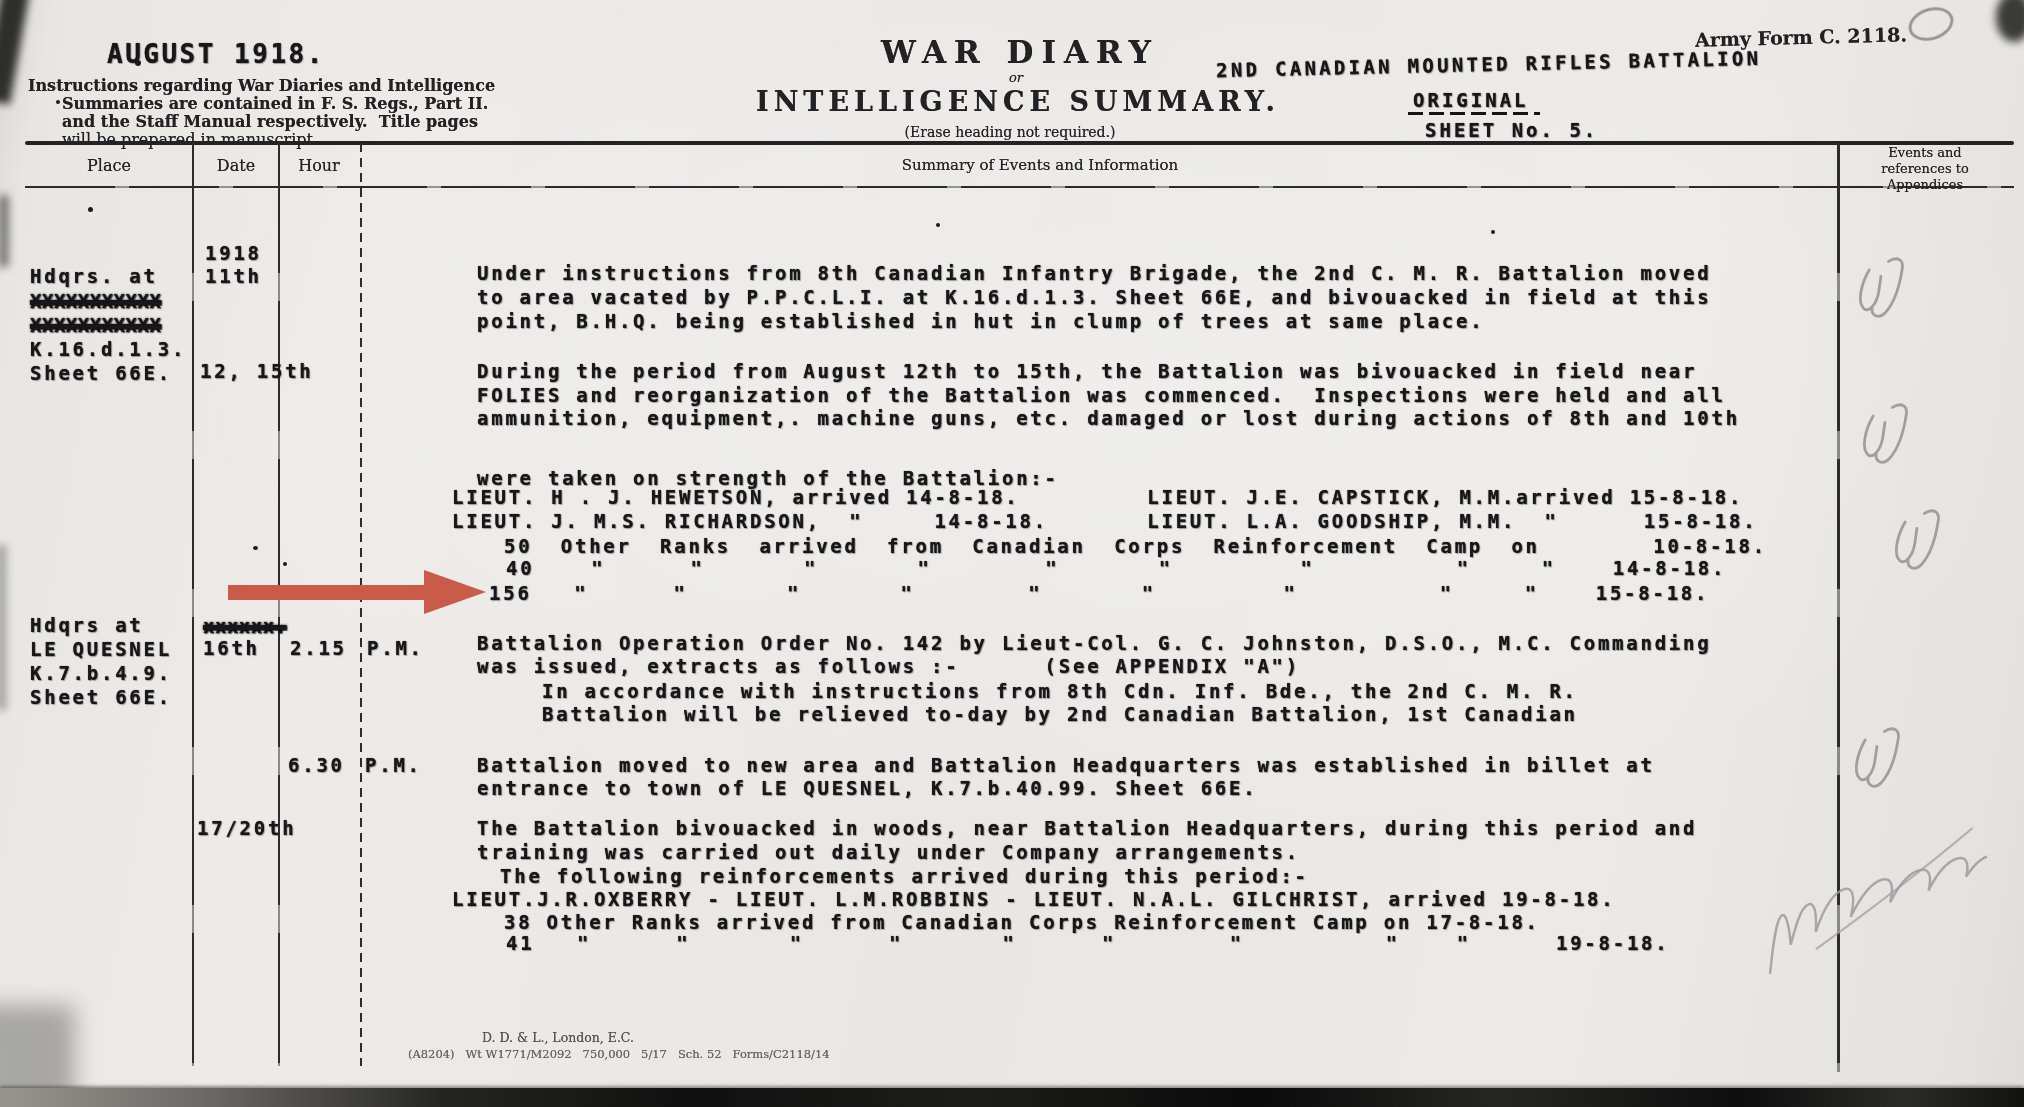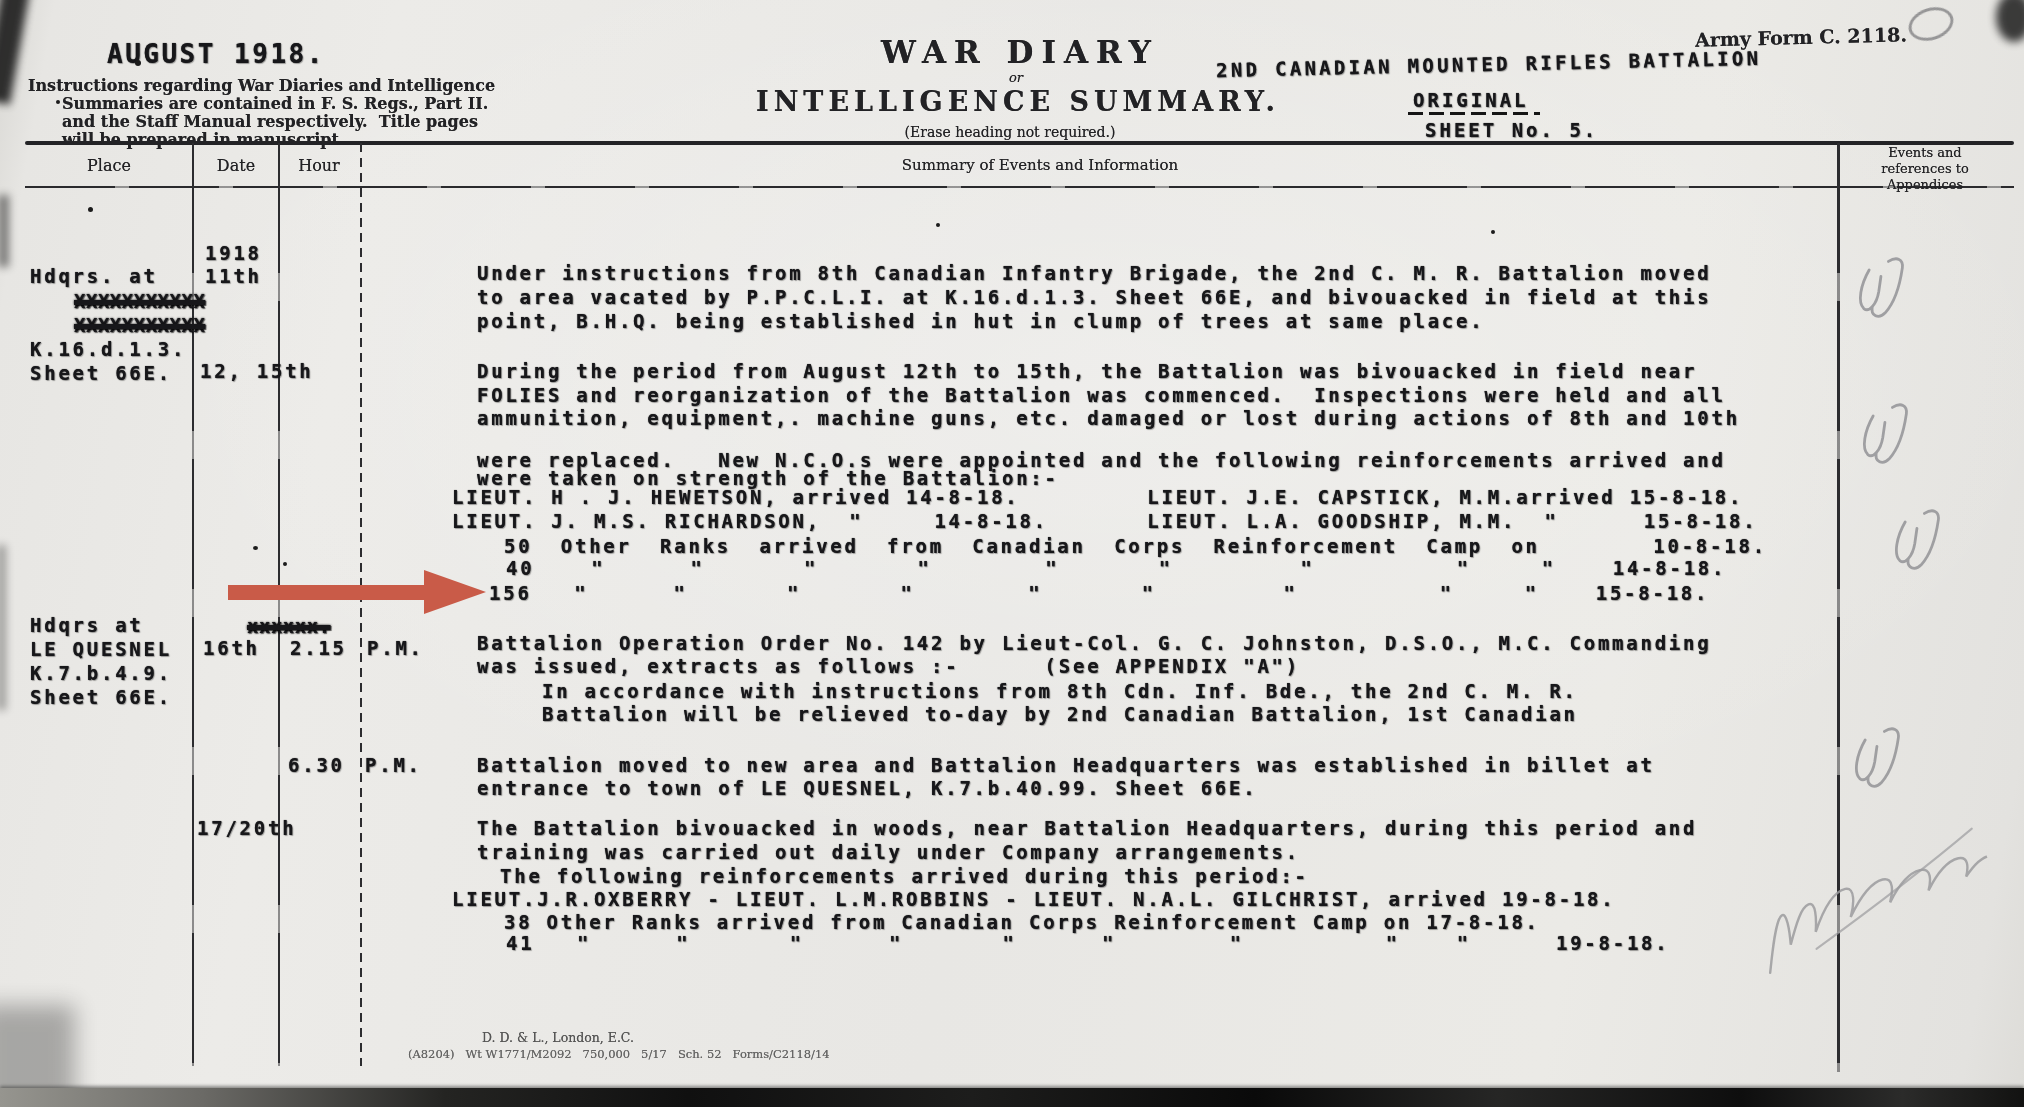--- a/index.html
+++ b/index.html
@@ -7,21 +7,21 @@
   #page{position:relative;width:2024px;height:1107px;overflow:hidden;
         background:
           radial-gradient(ellipse 1400px 700px at 55% 35%, rgba(255,255,255,.28), rgba(255,255,255,0) 70%),
           linear-gradient(100deg,#d8d7d3 0%,#e7e6e3 2.5%,#ecebe8 18%,#e8e7e4 50%,#ebeae6 78%,#e3e2df 97%,#dddcd8 100%);
         font-family:"DejaVu Sans Mono",monospace;}
   .typed{position:absolute;font-family:"DejaVu Sans Mono",monospace;font-weight:bold;
          font-size:19px;line-height:1.1;letter-spacing:2.75px;color:#17171a;white-space:pre;
          text-shadow:0 0 1px rgba(15,15,15,.85),1px 1px 1px rgba(40,40,40,.35);}
   .typed.big{font-size:26px;letter-spacing:2.5px;}
   .struck{text-decoration:line-through;text-decoration-thickness:5px;letter-spacing:.5px;
-          text-shadow:0 0 2px rgba(5,5,5,.9),1px 1px 1px rgba(0,0,0,.5);margin-left:44px;}
+          text-shadow:0 0 2px rgba(5,5,5,.9),1px 1px 1px rgba(0,0,0,.5);}
   .printed{position:absolute;font-family:"DejaVu Serif","Liberation Serif",serif;color:#222225;
            text-shadow:0 0 .6px rgba(30,30,30,.7);white-space:pre;}
   .ctr{transform:translateX(-50%);text-align:center;}
   .rule{position:absolute;background:#232326;}
   .vline{position:absolute;width:2px;
          background:repeating-linear-gradient(180deg,#2c2c2f 0 130px,rgba(44,44,47,.5) 130px 158px);}
   .vdash{position:absolute;width:2px;
          background:repeating-linear-gradient(180deg,#2c2c2f 0 9px,rgba(44,44,47,0) 9px 15px);}
   .hline2{position:absolute;height:2px;
          background:repeating-linear-gradient(90deg,#2a2a2d 0 90px,rgba(42,42,45,.45) 90px 104px);}
@@ -38,21 +38,21 @@
 </head>
 <body>
 
 <div id="page">
 
   <div class="typed big" style="left:107px;top:40px">AUGUST 1918.</div>
 
   <div class="printed" style="left:28px;top:76px;font-size:16px;font-weight:bold">Instructions regarding War Diaries and Intelligence</div>
   <div class="printed" style="left:62px;top:94px;font-size:16px;font-weight:bold">Summaries are contained in F. S. Regs., Part II.</div>
   <div class="printed" style="left:62px;top:112px;font-size:16px;font-weight:bold">and the Staff Manual respectively.  Title pages</div>
-  <div class="printed" style="left:62px;top:130px;font-size:16px;font-weight:bold">will be prepared in manuscript.</div>
+  <div class="printed" style="left:62px;top:130px;font-size:16px;font-weight:normal">will be prepared in manuscript.</div>
 
   <div class="printed ctr" style="left:1020px;top:34px;font-size:31px;font-weight:bold;letter-spacing:8px">WAR DIARY</div>
   <div class="printed ctr" style="left:1016px;top:70px;font-size:13px;font-style:italic">or</div>
   <div class="printed ctr" style="left:1018px;top:86px;font-size:27px;font-weight:bold;letter-spacing:5px">INTELLIGENCE SUMMARY.</div>
   <div class="printed ctr" style="left:1010px;top:124px;font-size:14px;">(Erase heading not required.)</div>
 
   <div class="printed" style="left:1695px;top:26px;font-size:19px;font-weight:bold;transform:rotate(-1.5deg)">Army Form C. 2118.</div>
   <div class="typed" style="left:1216px;top:54px;letter-spacing:3.3px;transform:rotate(-1.3deg)">2ND CANADIAN MOUNTED RIFLES BATTALION</div>
   <div class="typed" style="left:1413px;top:90px;letter-spacing:3px">ORIGINAL</div>
   <div style="position:absolute;left:1408px;top:112px;width:132px;height:3px;background:repeating-linear-gradient(90deg,#151515 0 15px,rgba(0,0,0,0) 15px 21px)"></div>
@@ -82,21 +82,20 @@
   <div class="typed struck" style="left:30px;top:315px">XXXXXXXXXXX</div>
   <div class="typed" style="left:30px;top:339px">K.16.d.1.3.</div>
   <div class="typed" style="left:30px;top:363px">Sheet 66E.</div>
 
   <div class="typed" style="left:477px;top:263px">Under instructions from 8th Canadian Infantry Brigade, the 2nd C. M. R. Battalion moved</div>
   <div class="typed" style="left:477px;top:287px">to area vacated by P.P.C.L.I. at K.16.d.1.3. Sheet 66E, and bivouacked in field at this</div>
   <div class="typed" style="left:477px;top:311px">point, B.H.Q. being established in hut in clump of trees at same place.</div>
   <div class="typed" style="left:477px;top:361px">During the period from August 12th to 15th, the Battalion was bivouacked in field near</div>
   <div class="typed" style="left:477px;top:385px">FOLIES and reorganization of the Battalion was commenced.  Inspections were held and all</div>
   <div class="typed" style="left:477px;top:408px">ammunition, equipment,. machine guns, etc. damaged or lost during actions of 8th and 10th</div>
-  <div class="typed" style="left:477px;top:450px">were replaced.   New N.C.O.s were appointed and the following reinforcements arrived and</div>
   <div class="typed" style="left:477px;top:468px">were taken on strength of the Battalion:-</div>
   <div class="typed" style="left:452px;top:487px">LIEUT. H . J. HEWETSON, arrived 14-8-18.         LIEUT. J.E. CAPSTICK, M.M.arrived 15-8-18.</div>
   <div class="typed" style="left:452px;top:511px">LIEUT. J. M.S. RICHARDSON,  "     14-8-18.       LIEUT. L.A. GOODSHIP, M.M.  "      15-8-18.</div>
   <div class="typed" style="left:504px;top:536px">50  Other  Ranks  arrived  from  Canadian  Corps  Reinforcement  Camp  on        10-8-18.</div>
   <div class="typed" style="left:506px;top:558px">40    "      "       "       "        "       "         "          "     "    14-8-18.</div>
   <div class="typed" style="left:489px;top:583px">156   "      "       "       "        "       "         "          "     "    15-8-18.</div>
 
   <div>
     <div class="arrow-shaft" style="left:228px;top:585px;width:200px;background:#c95b48"></div>
     <div class="arrow-head" style="left:424px;top:570px;border-left:62px solid #c95b48"></div>

